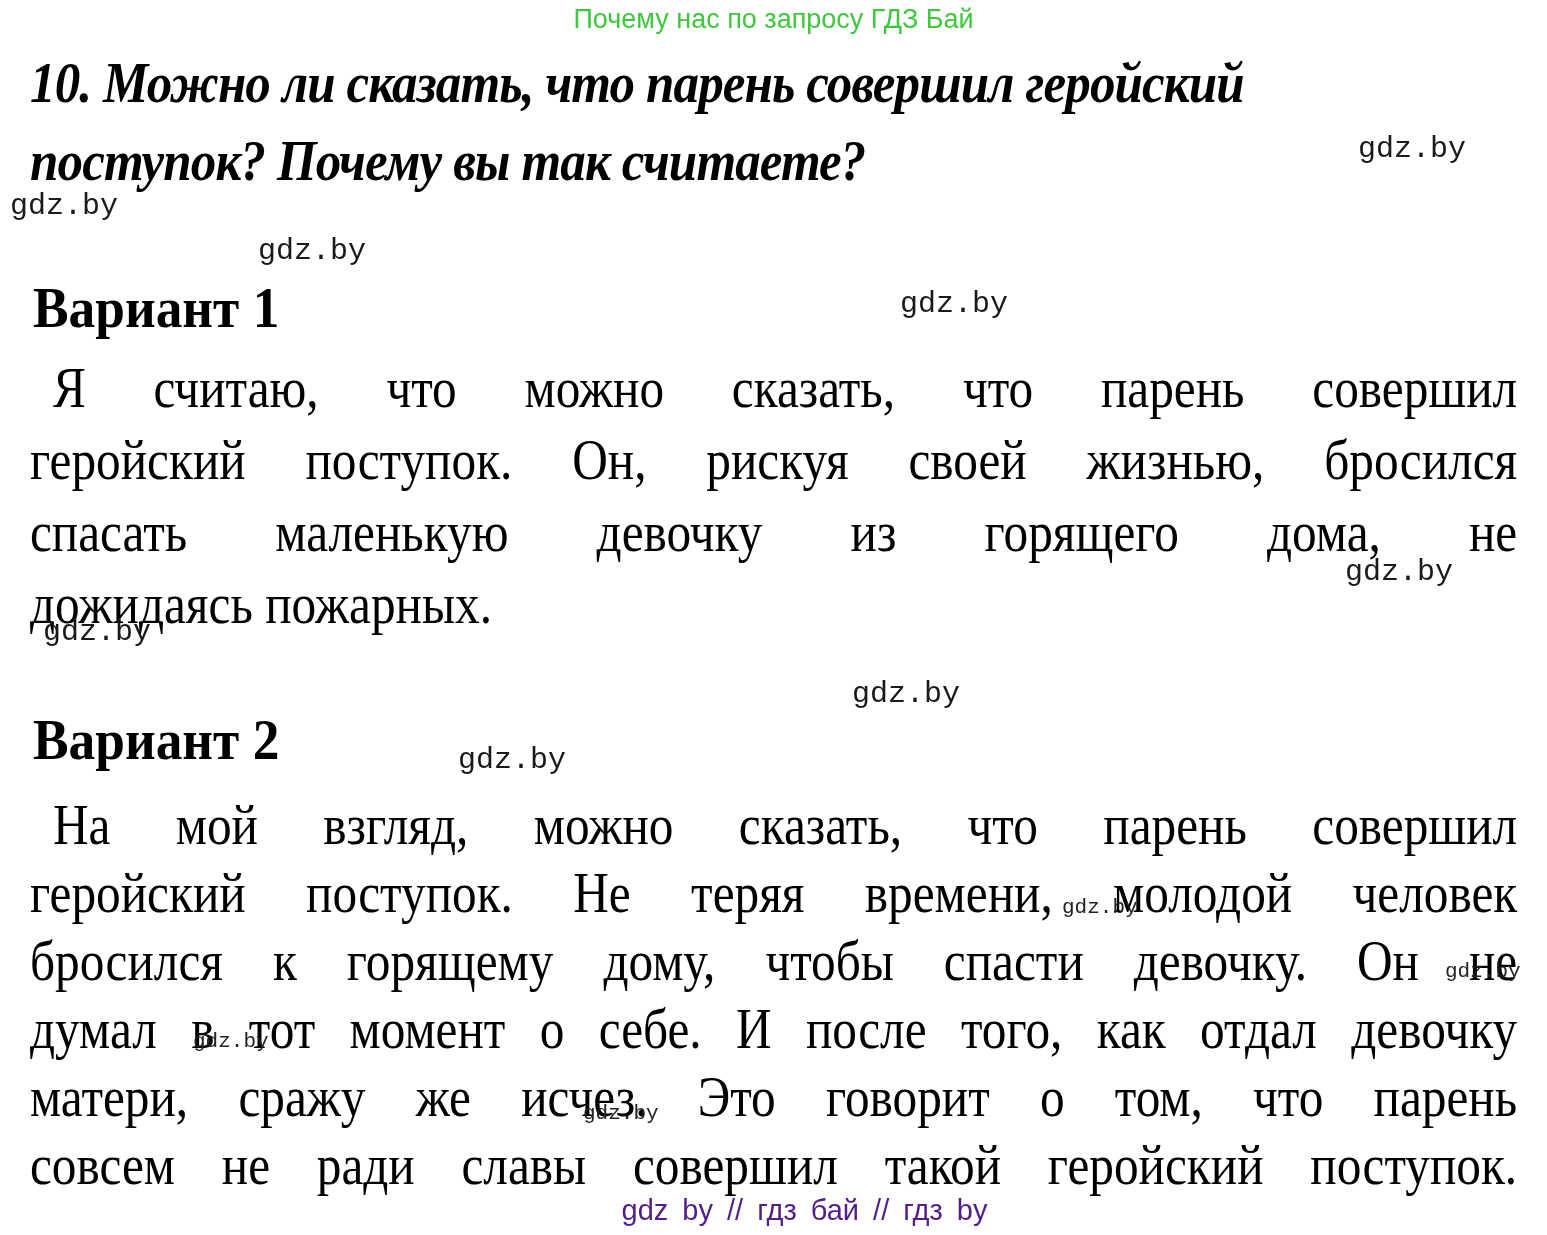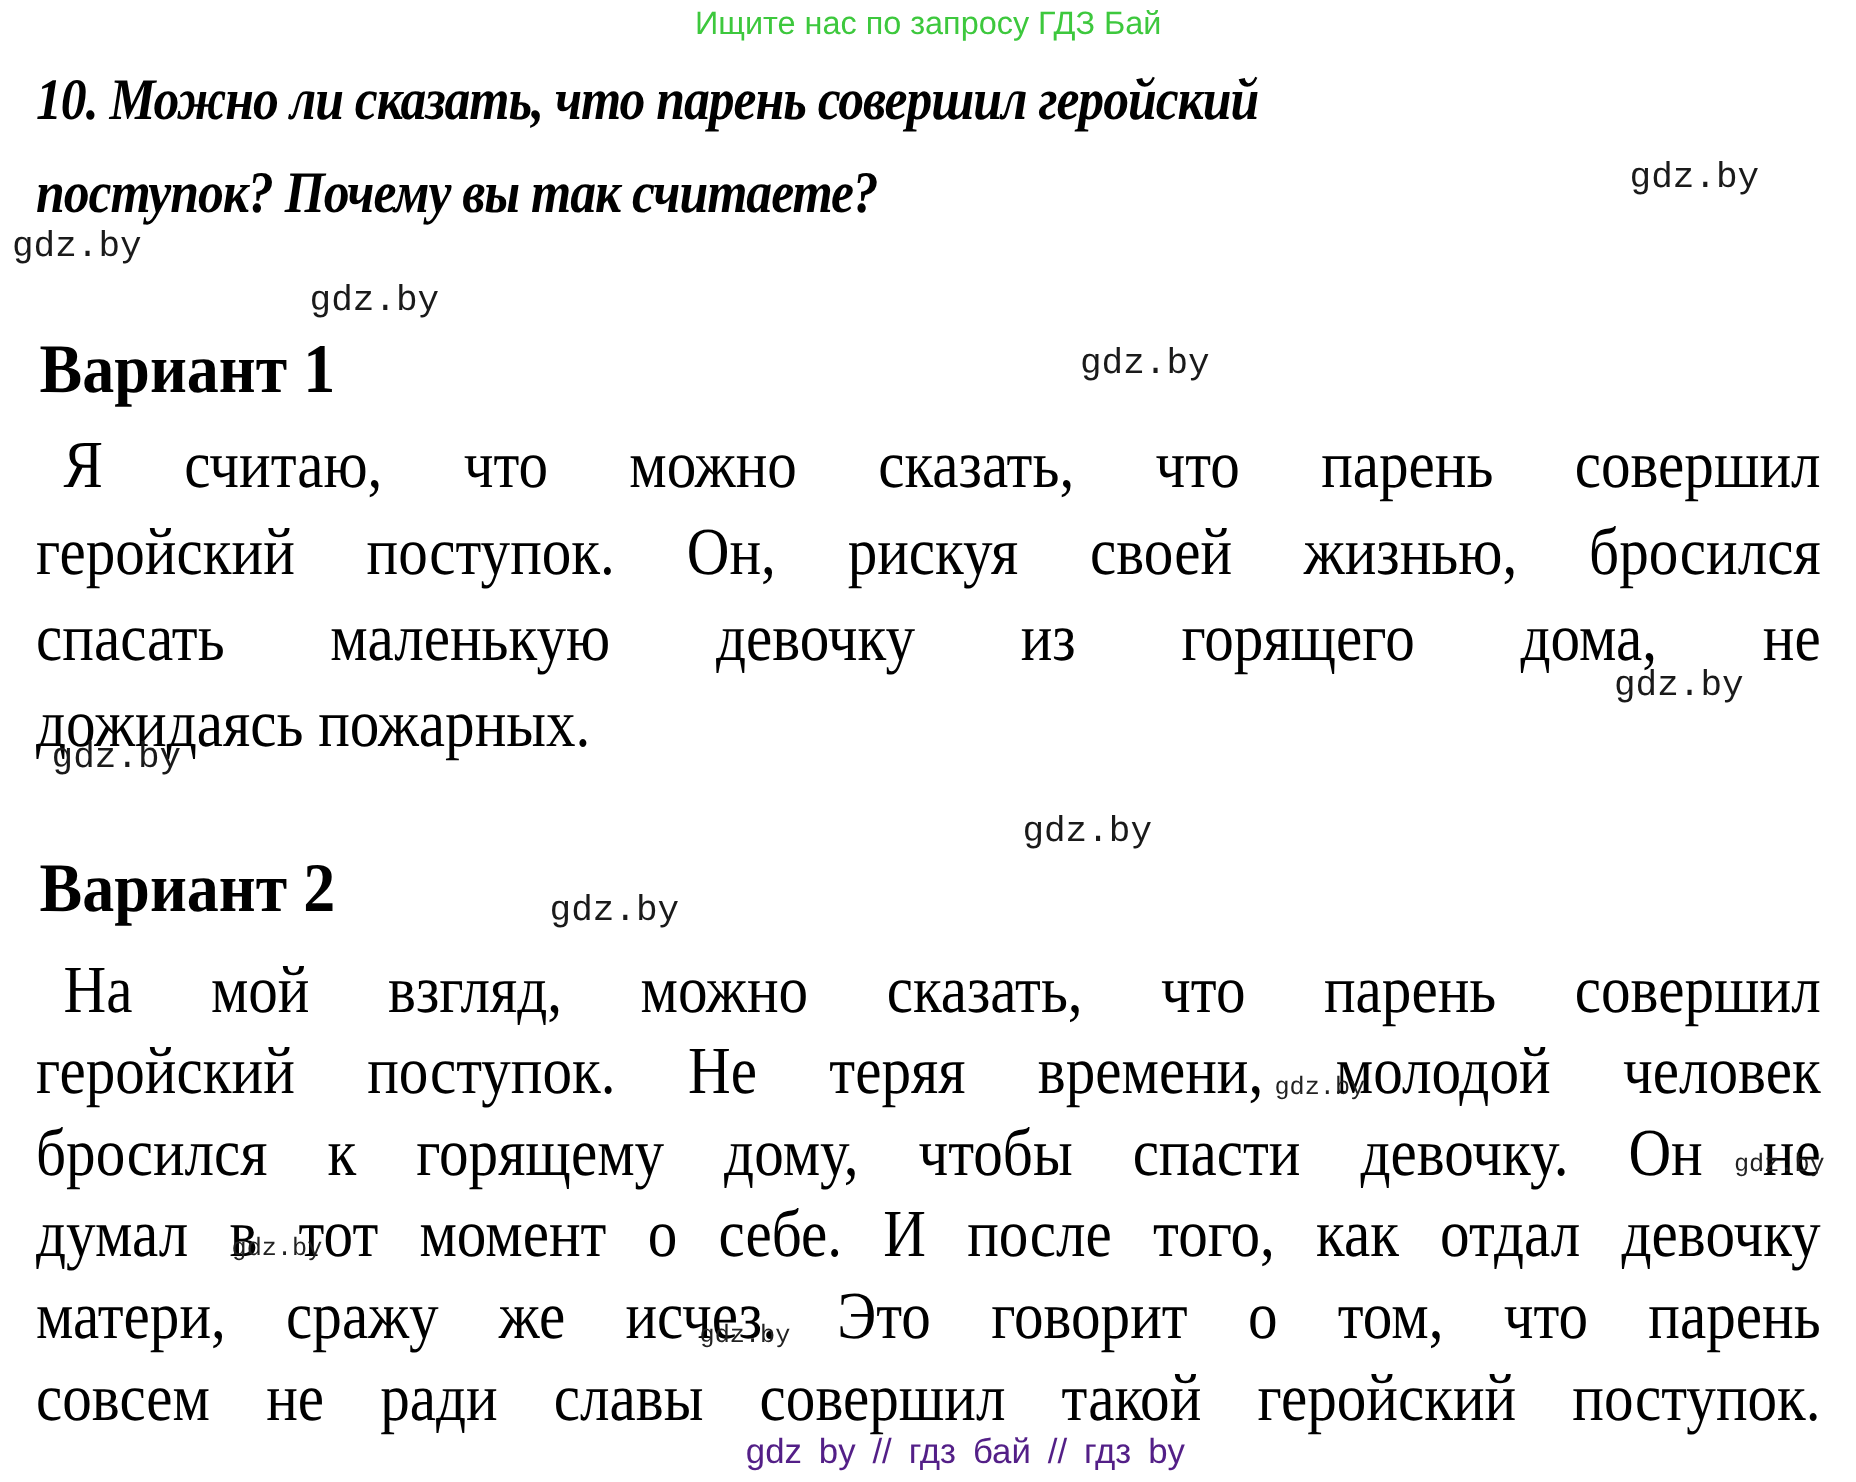--- a/index.html
+++ b/index.html
@@ -14,21 +14,21 @@
   .promo{
     position:absolute;top:4px;left:0;width:100%;
     text-align:center;
     font-family:"Liberation Sans", sans-serif;
     font-size:27px;
     color:#3dc83d;
   }
   .question{
     position:absolute;left:30px;top:44px;
     font-weight:bold;font-style:italic;
-    font-size:49px;line-height:78px;
+    font-size:58px;line-height:78px;
     letter-spacing:-1px;
   }
   .question .qline{
     white-space:nowrap;
     transform:scaleX(0.88);
     transform-origin:0 50%;
   }
   .variant-title{
     position:absolute;left:33px;
     font-weight:bold;
@@ -65,21 +65,21 @@
     font-family:"Liberation Sans", sans-serif;
     font-size:29px;
     color:#531f87;
     word-spacing:6px;
     margin-left:31px;
   }
 </style>
 </head>
 <body>
 
-<div class="promo">Ищите нас по запросу ГДЗ Бай</div>
+<div class="promo">Почему нас по запросу ГДЗ Бай</div>
 
 <div class="question">
   <div class="qline">10. Можно ли сказать, что парень совершил геройский</div>
   <div class="qline">поступок? Почему вы так считаете?</div>
 </div>
 
 <div class="wm" style="left:1358px;top:133px;">gdz.by</div>
 <div class="wm" style="left:10px;top:190px;">gdz.by</div>
 <div class="wm" style="left:258px;top:235px;">gdz.by</div>
 <div class="wm" style="left:900px;top:288px;">gdz.by</div>

